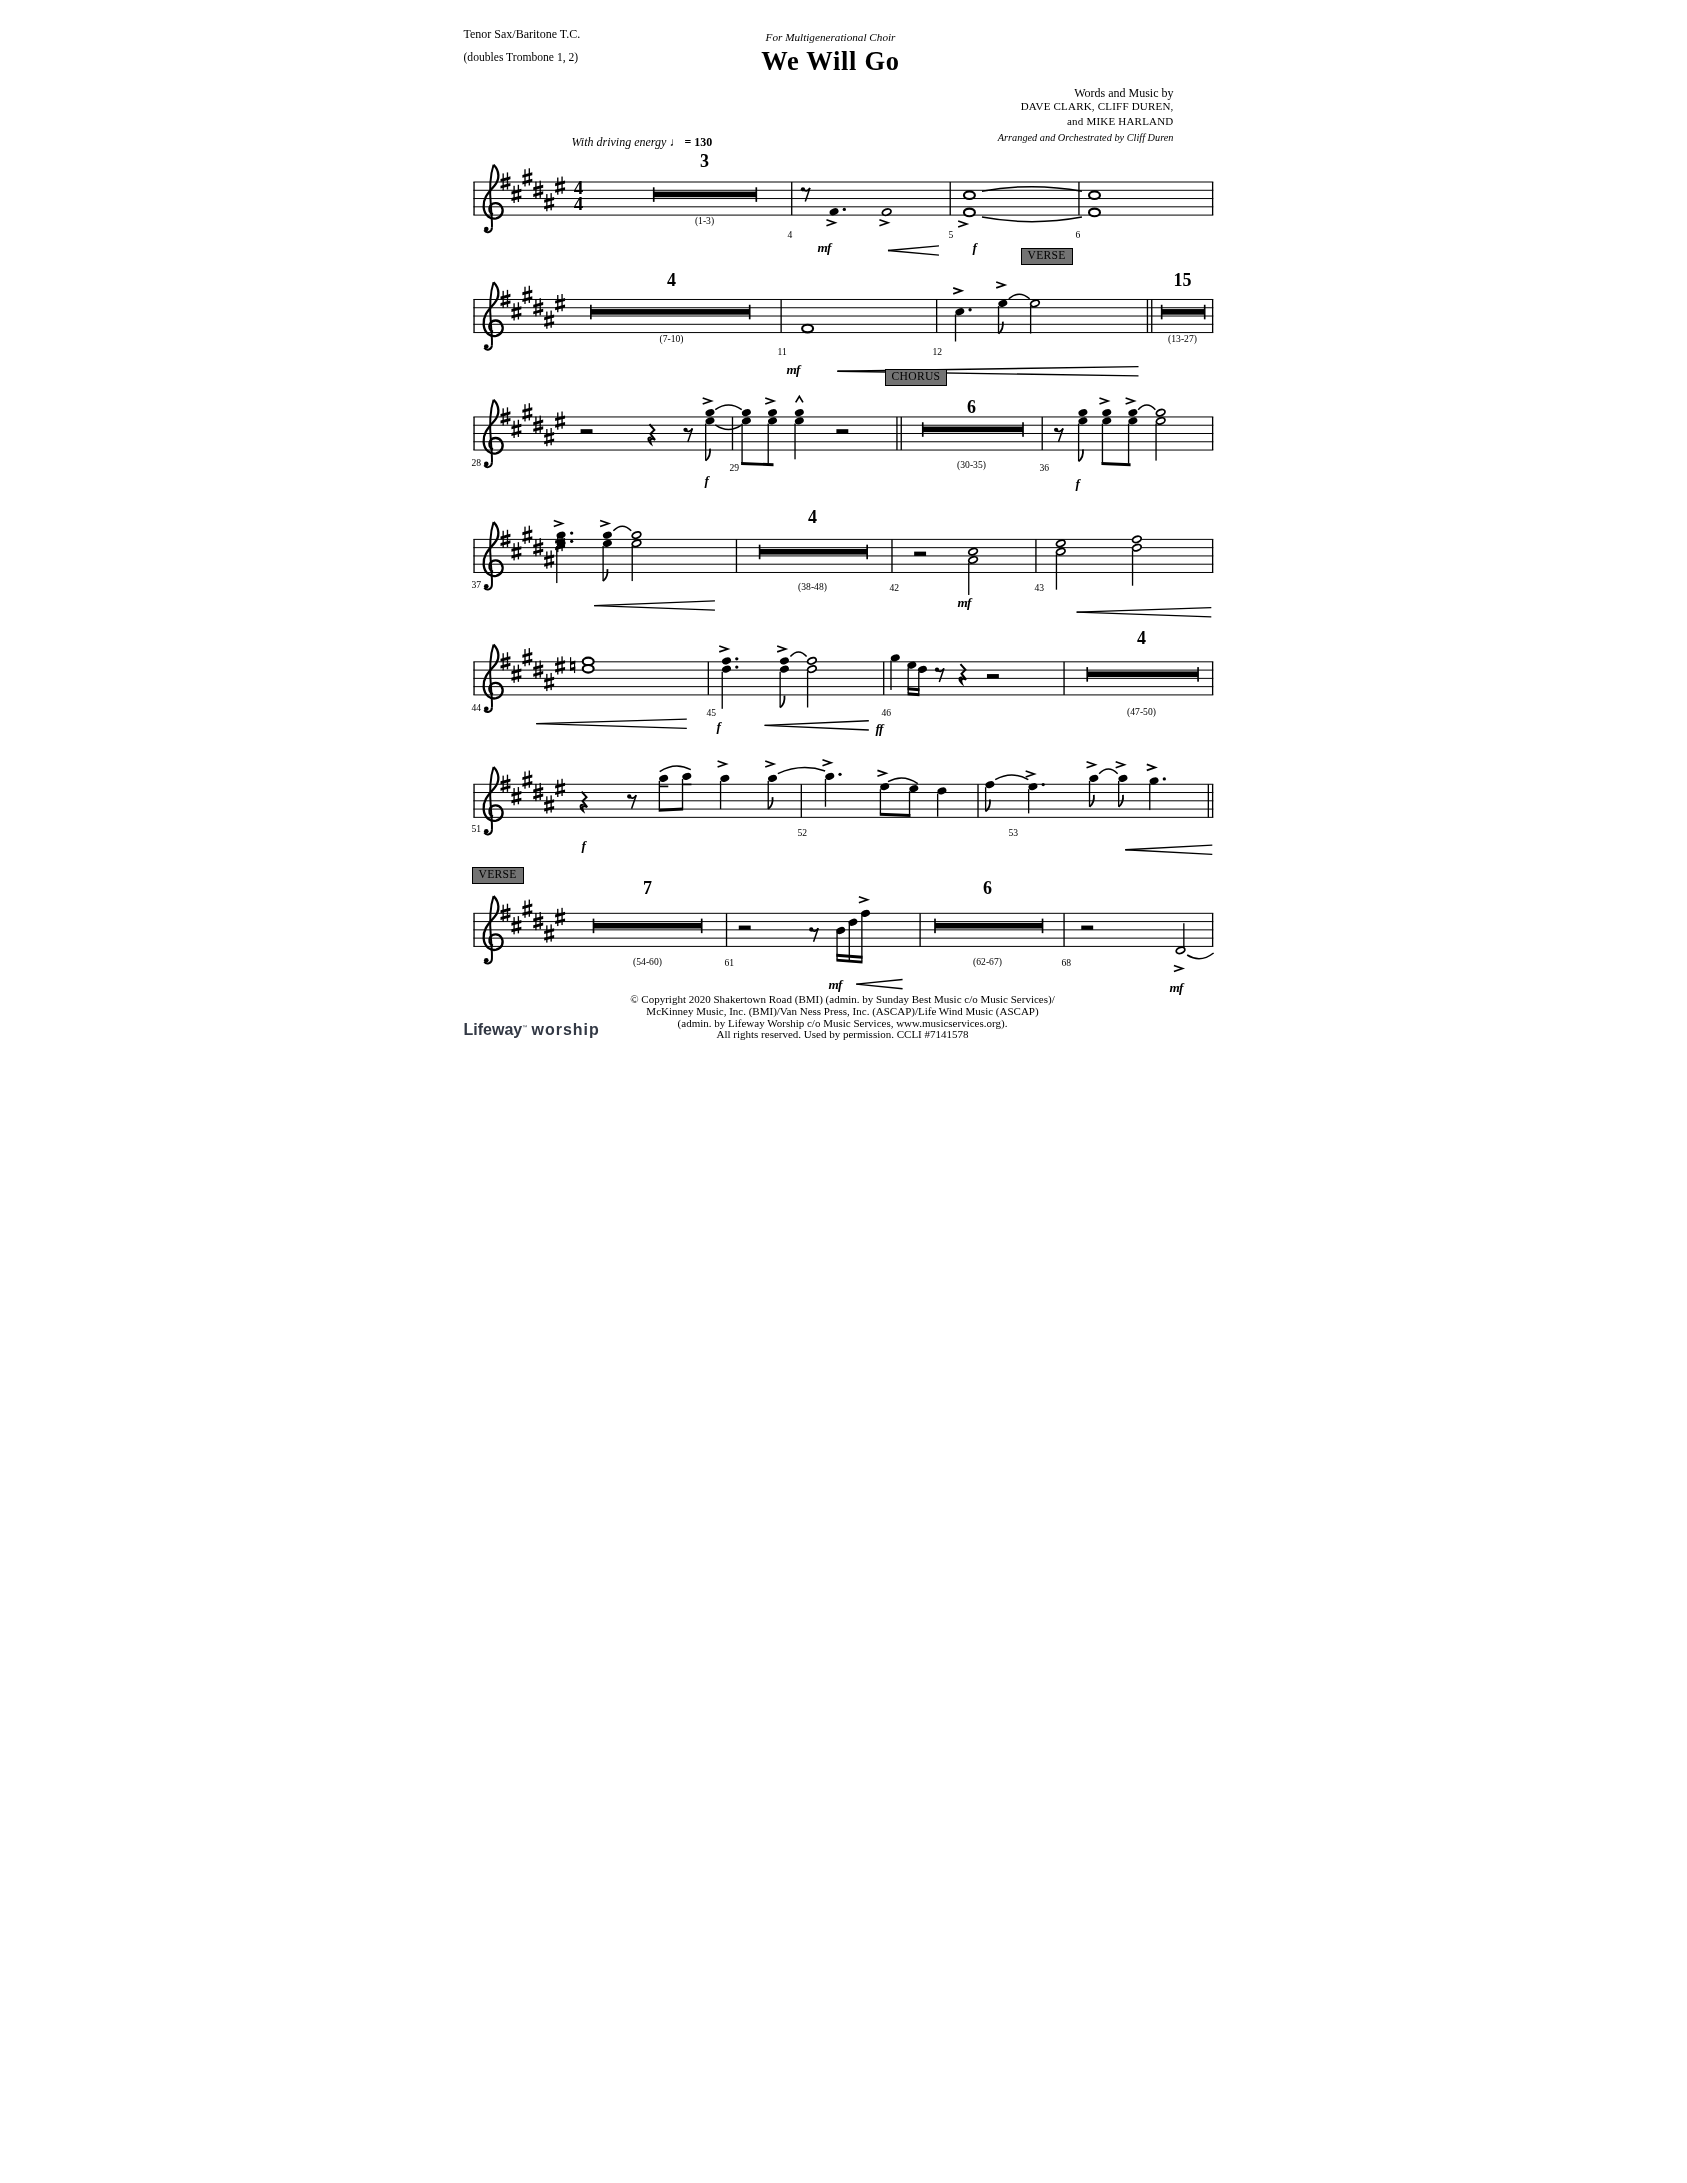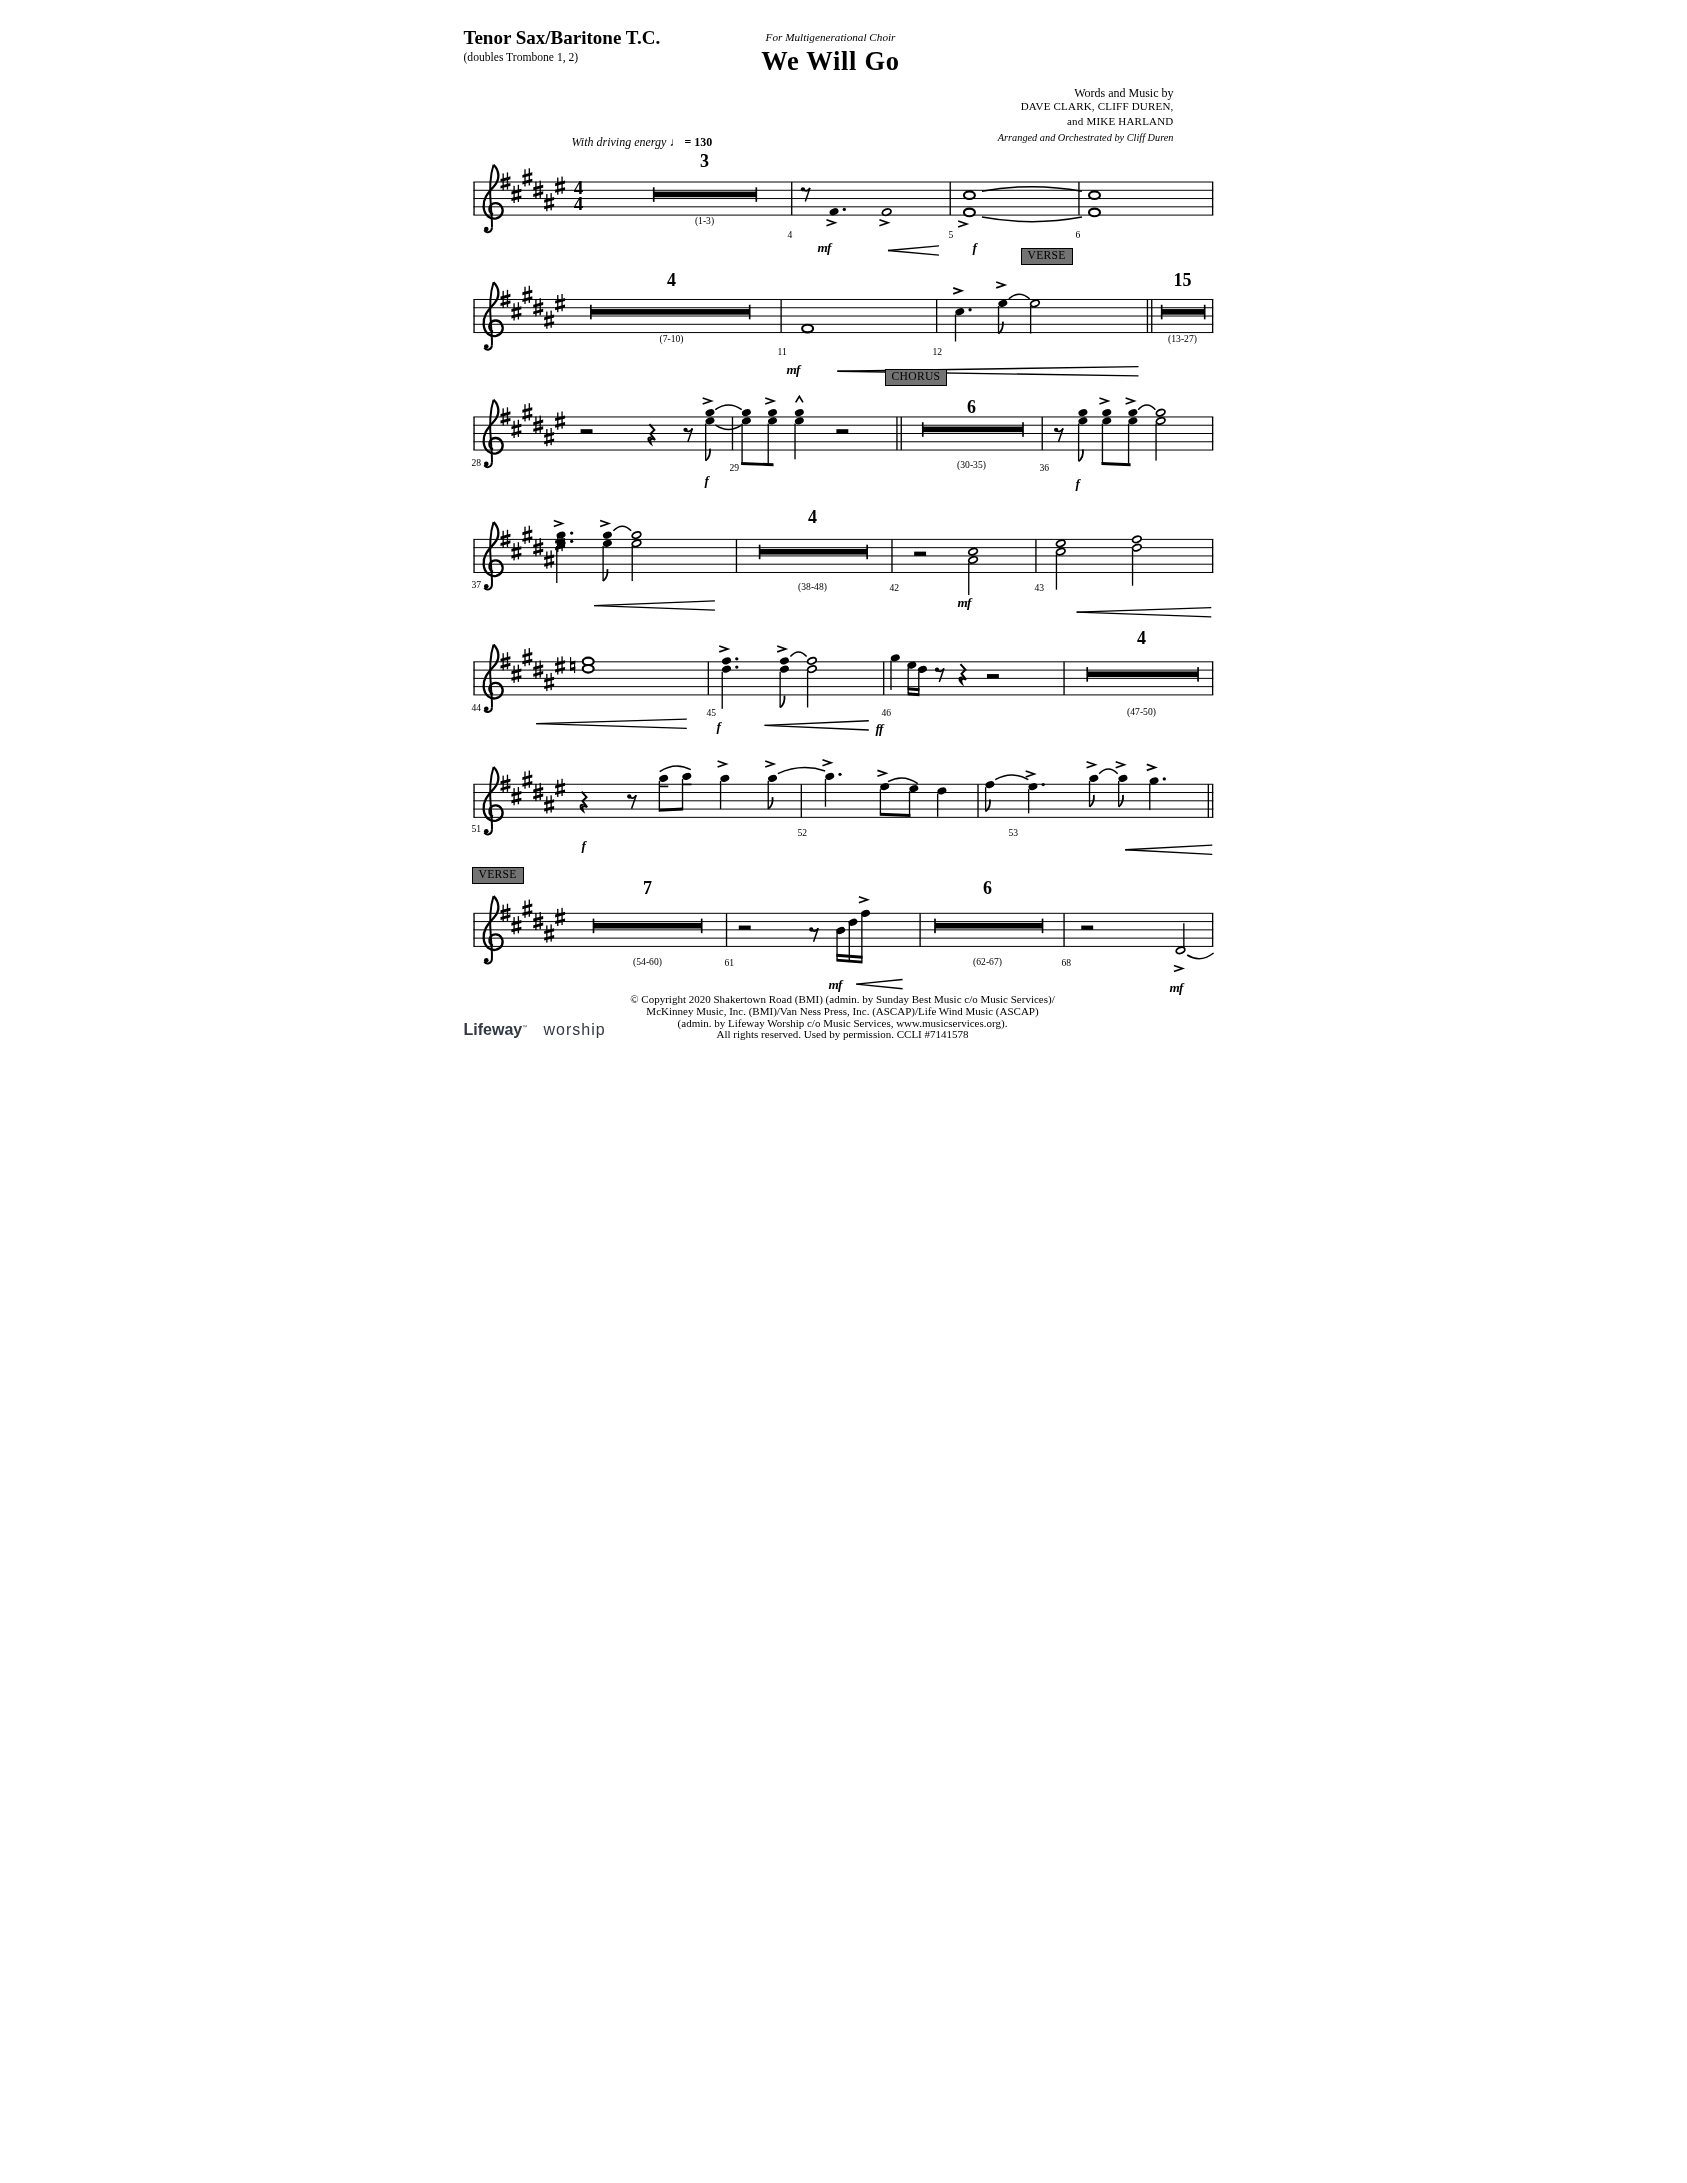--- a/index.html
+++ b/index.html
@@ -1,39 +1,39 @@
 <!DOCTYPE html>
 <html style="font-size:10.6px"><head>
 <meta charset="utf-8">
 <style>
   html,body{margin:0;padding:0;background:#fff}
   .page{position:relative;width:844px;height:1092px;background:#fff;margin:0 auto;
         font-family:"Liberation Serif",serif;color:#000;overflow:hidden}
   .ov{position:absolute;white-space:nowrap;line-height:1.05}
   .c{transform:translateX(-50%)}
-  .instr{font-size:19px;font-weight:700}
+  .instr{font-size:12px;font-weight:400}
   .instr2{font-size:11.6px}
   .dedic{font-style:italic;font-size:11.2px}
   .title{font-size:26.5px;font-weight:700;letter-spacing:0.7px}
   .cred{font-size:12px}
   .names{font-size:11px;letter-spacing:0.2px}
   .arr{font-style:italic;font-size:10.3px}
   .tempo{font-size:12px;font-weight:400;font-style:italic}
   .tempo b{font-style:normal}
   .tsig{font-size:19px;font-weight:700;line-height:16px}
   .mrn{font-size:18px;font-weight:700}
   .rng{font-size:9.6px}
   .mnum{font-size:9.6px}
   .dyn{font-size:13.2px;font-weight:700;font-style:italic;letter-spacing:-0.7px}
   .secbox{font-size:11.6px;border:1.1px solid #000;padding:1.3px 6px;background:#737373;letter-spacing:0.3px}
   .foot{font-size:11px}
   .logo{font-family:"Liberation Sans",sans-serif;font-size:16px;color:#323844}
   .logo .b{font-weight:700}
   .logo .tm{font-size:5.3px;vertical-align:super}
-  .logo .w{font-weight:400;letter-spacing:1px;margin-left:16px}
+  .logo .w{font-weight:700;letter-spacing:1px;margin-left:4px}
   svg{position:absolute;left:0;top:0;width:844px;height:1092px}
   svg *{vector-effect:none}
   .ln{fill:none;stroke:#000;stroke-width:4.5}
   .ln2{fill:none;stroke:#000;stroke-width:4}
 </style>
 </head>
 <body>
 
 <div class="page">
 

